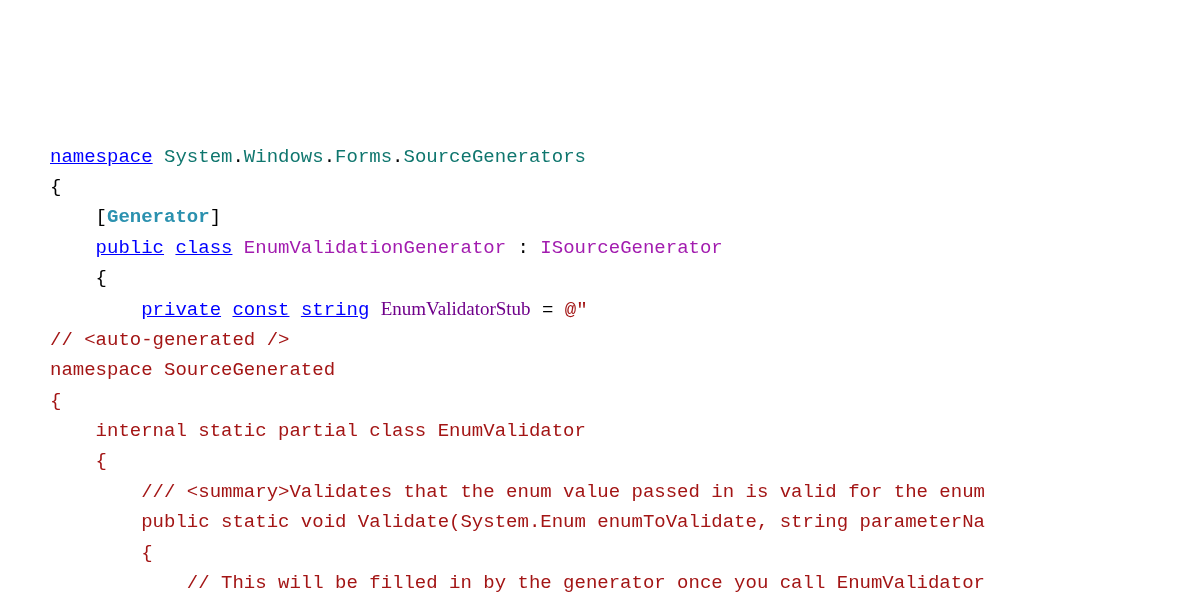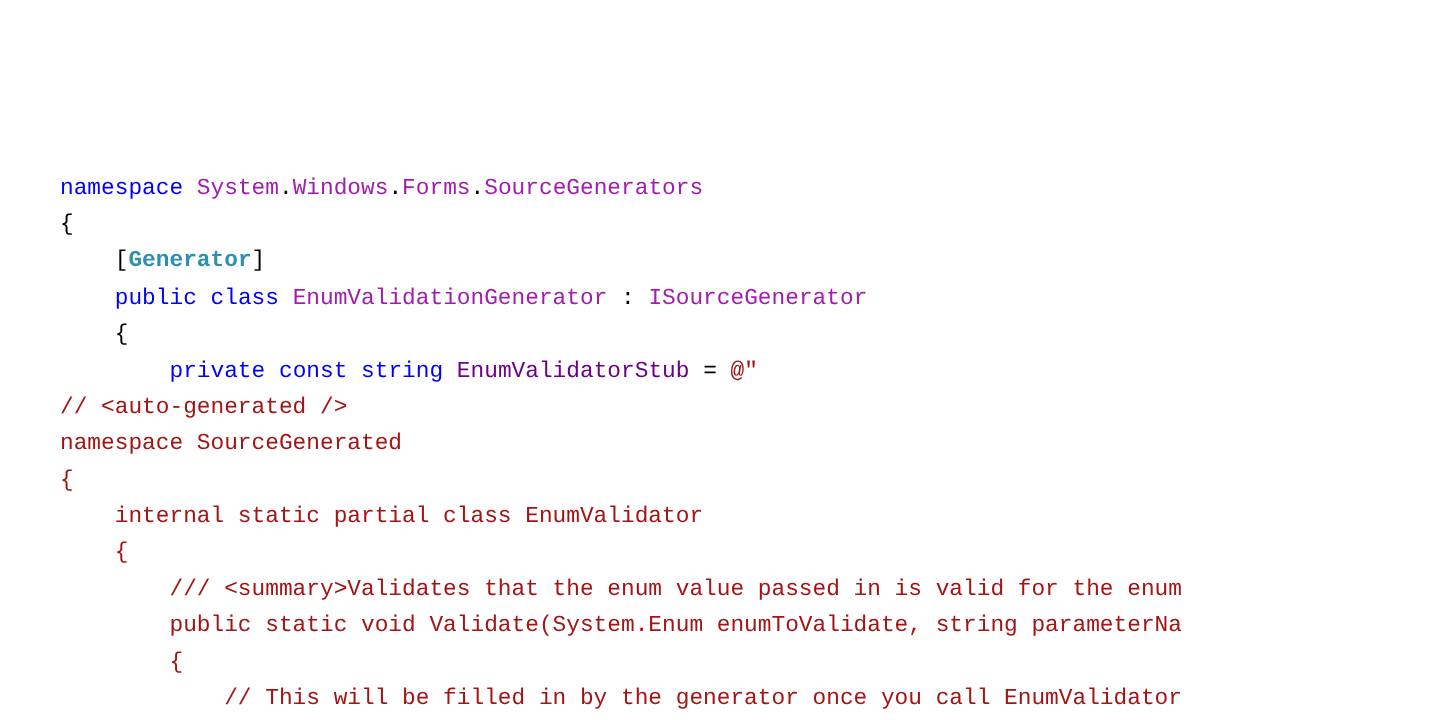--- a/index.html
+++ b/index.html
@@ -8,28 +8,28 @@
     background: #ffffff;
     font-family: Consolas, "Courier New", monospace;
     font-size: 19px;
     line-height: 1.6;
     overflow: hidden;
     white-space: pre;
   }
   .editor {
     padding: 20px 0 0 50px;
   }
-  .kw { color: #0000ff; }
+  .kw { color: #0000ff; text-decoration: underline; }
   .type { color: #a21caf; }
-  .ident { color: #a21caf; }
+  .ident { color: #0f766e; }
   .punct { color: #000000; }
   .str { color: #a31515; }
   .attr-bracket { color: #000000; }
   .attr-name { color: #2b91af; font-weight: bold; }
-  .field { color: #6f008a; }
+  .field { color: #6f008a; font-family: Liberation Serif, serif; }
   .line { display:block; }
 </style>
 </head>
 <body>
 
 
 
 <div class="editor"><span class="line"><span class="kw">namespace</span> <span class="ident">System</span><span class="punct">.</span><span class="ident">Windows</span><span class="punct">.</span><span class="ident">Forms</span><span class="punct">.</span><span class="ident">SourceGenerators</span></span><span class="line"><span class="punct">{</span></span><span class="line">    <span class="attr-bracket">[</span><span class="attr-name">Generator</span><span class="attr-bracket">]</span></span><span class="line">    <span class="kw">public</span> <span class="kw">class</span> <span class="type">EnumValidationGenerator</span><span class="punct"> : </span><span class="type">ISourceGenerator</span></span><span class="line">    <span class="punct">{</span></span><span class="line">        <span class="kw">private</span> <span class="kw">const</span> <span class="kw">string</span> <span class="field">EnumValidatorStub</span><span class="punct"> = </span><span class="str">@"</span></span><span class="line str">// &lt;auto-generated /&gt;</span><span class="line str">namespace SourceGenerated</span><span class="line str">{</span><span class="line str">    internal static partial class EnumValidator</span><span class="line str">    {</span><span class="line str">        /// &lt;summary&gt;Validates that the enum value passed in is valid for the enum</span><span class="line str">        public static void Validate(System.Enum enumToValidate, string parameterNa</span><span class="line str">        {</span><span class="line str">            // This will be filled in by the generator once you call EnumValidator</span><span class="line str">        }</span></div>
 
 

